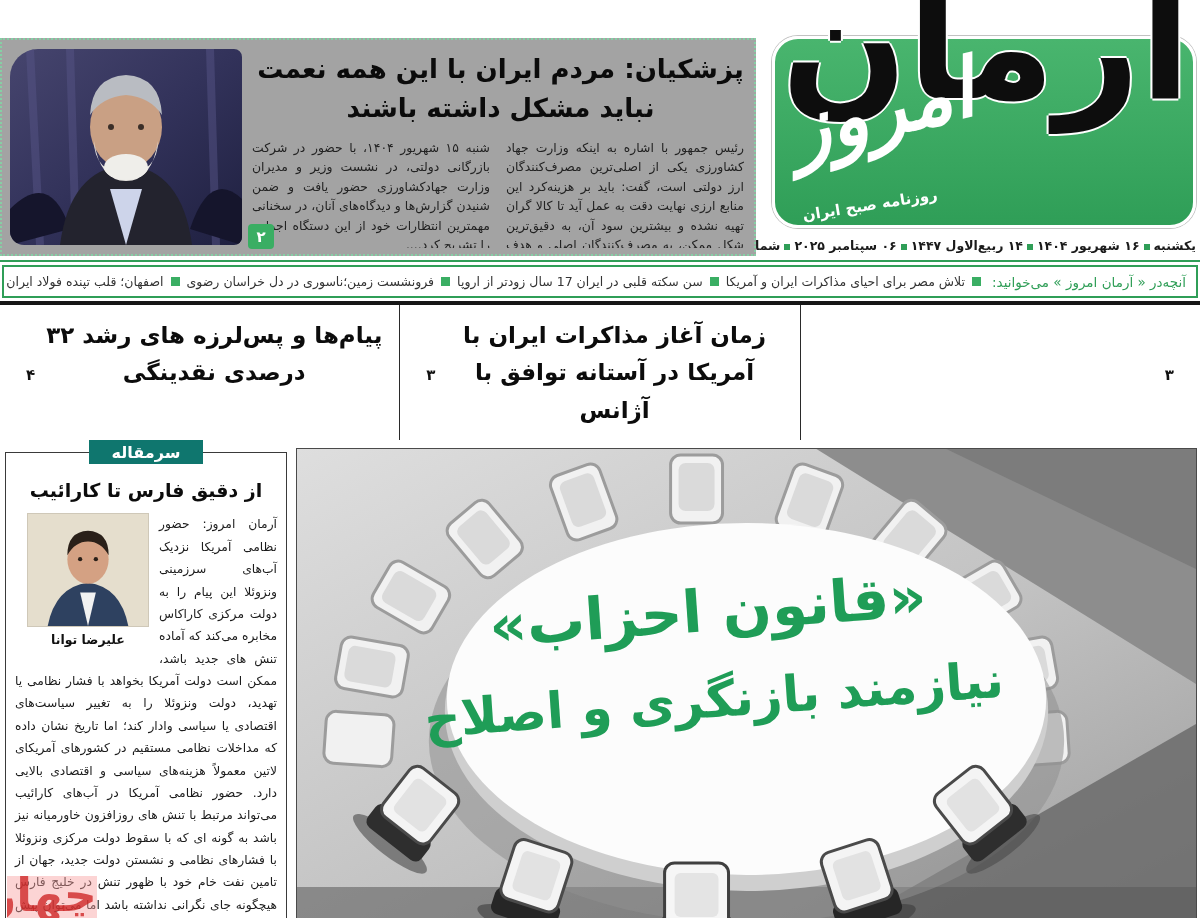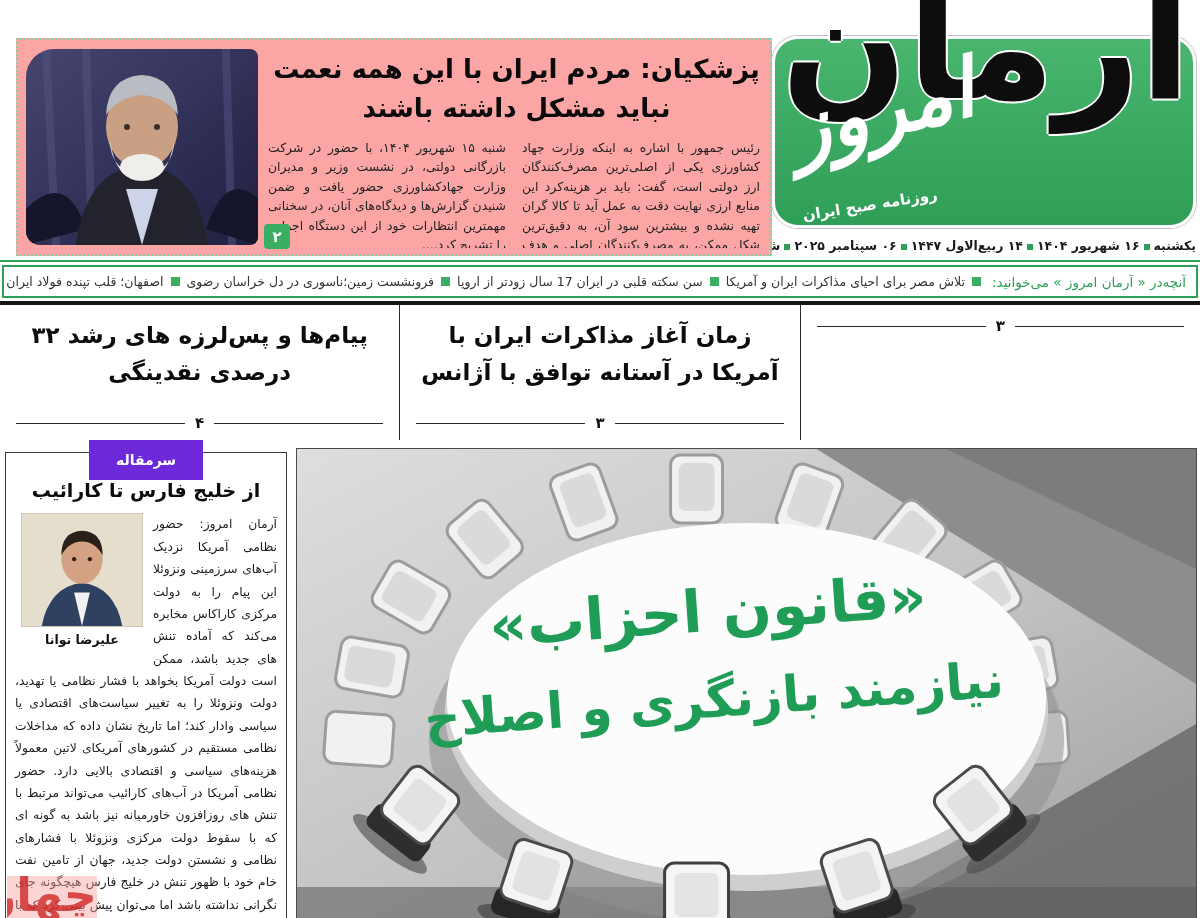--- a/index.html
+++ b/index.html
@@ -17,22 +17,22 @@
   .logo-sub { position:absolute; left:16px; top:34px; font-size:80px; font-weight:bold;
               color:#fff; transform:rotate(-14deg); font-style:italic; z-index:4; line-height:1; }
   .logo-tagline { position:absolute; left:30px; bottom:14px; color:#fff; font-size:15px;
                   font-weight:bold; transform:rotate(-9deg); z-index:4; }
   .dateline { position:absolute; top:238px; right:4px; width:430px; text-align:center;
               font-size:12.5px; font-weight:bold; color:#1a1a1a; white-space:nowrap; }
   .sq { display:inline-block; width:6px; height:6px; background:#2f9e57; margin:0 4px;
         vertical-align:middle; }
 
   
-  .lead { position:absolute; top:38px; left:16px; width:756px; height:218px;
-          border:2px dotted #86cfa5; background:#fca5a5; }
+  .lead { position:absolute; top:38px; left:0; width:756px; height:218px;
+          border:2px dotted #86cfa5; background:#a3a3a3; }
   .lead-photo { position:absolute; left:8px; top:9px; width:232px; height:196px;
                 border-radius:28px 8px 8px 14px; overflow:hidden; }
   .lead-photo svg { display:block; width:100%; height:100%; }
   .lead-head { position:absolute; right:10px; left:255px; top:10px; font-size:26px;
                font-weight:bold; text-align:center; line-height:1.5; color:#0b0b0b; }
   .lead-body { position:absolute; right:10px; left:250px; top:98px; bottom:6px;
                column-count:2; column-gap:16px; text-align:justify; font-size:12.4px;
                line-height:1.57; color:#222; overflow:hidden; }
   .lead-page { position:absolute; left:246px; bottom:5px; width:26px; height:25px;
                background:#3aae63; color:#fff; font-weight:bold; display:flex;
@@ -43,37 +43,37 @@
   .highlights { position:absolute; top:265px; left:2px; right:2px; height:33px;
                 border:2px solid #2f9e57; background:#fff; display:flex; align-items:center;
                 padding:0 10px; font-size:12.5px; white-space:nowrap; overflow:hidden; color:#333; }
   .hl-label { color:#2f9e57; font-weight:normal; font-size:13.5px; margin-left:4px; }
   .hsq { display:inline-block; width:9px; height:9px; background:#3aae63; margin:0 7px;
          vertical-align:middle; flex:none; }
   .black-rule { position:absolute; top:301px; left:0; right:0; height:4px; background:#161616; }
 
   
   .hrow { position:absolute; top:305px; left:0; right:0; height:135px; display:flex; }
-  .hcol { flex:1; display:flex; flex-direction:column; justify-content:space-between;
+  .hcol { flex:1; display:flex; flex-direction:row; justify-content:space-between;
           padding:12px 16px 8px; }
   .hcol + .hcol { border-right:1px solid #2a2a2a; }
   .hcol-title { font-size:23px; font-weight:bold; text-align:center; line-height:1.62; color:#0c0c0c; }
   .hcol-page { display:flex; align-items:center; gap:10px; }
   .hline { flex:1; height:1px; background:#2a2a2a; }
   .hnum { font-weight:bold; font-size:15px; color:#111; }
 
   
   .editorial { position:absolute; top:452px; left:5px; width:282px; bottom:-2px;
                border:1px solid #3a3a3a; background:#fff; padding:0 9px; }
   .kicker { position:absolute; top:-13px; left:50%; transform:translateX(-50%);
-            width:114px; height:40px; background:#6d28d9; color:#fff; font-size:14px;
+            width:114px; height:24px; background:#0f766e; color:#fff; font-size:16px;
             font-weight:bold; display:flex; align-items:center; justify-content:center; }
   .ed-title { margin-top:22px; text-align:center; font-weight:bold; font-size:19px;
               line-height:1.6; color:#0c0c0c; }
-  .ed-fig { float:left; width:122px; margin:8px 10px 2px 6px; }
+  .ed-fig { float:left; width:122px; margin:8px 10px 2px 12px; }
   .ed-fig svg { display:block; width:122px; height:114px; border:1px solid #cfc8b8; }
   .ed-caption { text-align:center; font-weight:bold; font-size:12.5px; padding:5px 0 2px; color:#111; }
   .ed-body { font-size:12.3px; line-height:1.82; text-align:justify; color:#1c1c1c; margin-top:8px; }
   .ed-body .lead-in { font-weight:normal; }
 
   
   .feature-box { position:absolute; top:448px; left:296px; right:3px; bottom:-2px;
                  border:1px solid #4a4a4a; overflow:hidden; background:#cfcfcf; }
   .feature-box svg { display:block; width:100%; height:100%; }
 
@@ -166,21 +166,21 @@
         <span class="hline"></span>
         <span class="hnum">۴</span>
         <span class="hline"></span>
       </div>
     </div>
   </div>
 
   <div class="editorial">
     <div class="kicker">سرمقاله</div>
     <div class="ed-title">
-      <div>از خلیج فارس تا کارائیب</div>
+      <div>از دقیق فارس تا کارائیب</div>
     </div>
     <div class="ed-fig">
       <svg viewBox="0 0 122 114" preserveAspectRatio="none">
         <rect width="122" height="114" fill="#e9e3d3"></rect>
         <rect width="122" height="114" fill="#ded8c6" opacity=".4"></rect>
         <path d="M20 114 Q28 74 61 70 Q94 74 102 114 Z" fill="#2e4160"></path>
         <path d="M53 80 L61 114 L69 80 Z" fill="#f2f2f2"></path>
         <ellipse cx="61" cy="46" rx="21" ry="25" fill="#d4a183"></ellipse>
         <path d="M40 42 Q40 18 61 17 Q82 18 82 42 Q74 28 61 28 Q48 28 40 42 Z" fill="#2a2019"></path>
         <circle cx="53" cy="46" r="2.2" fill="#2a2019"></circle>

